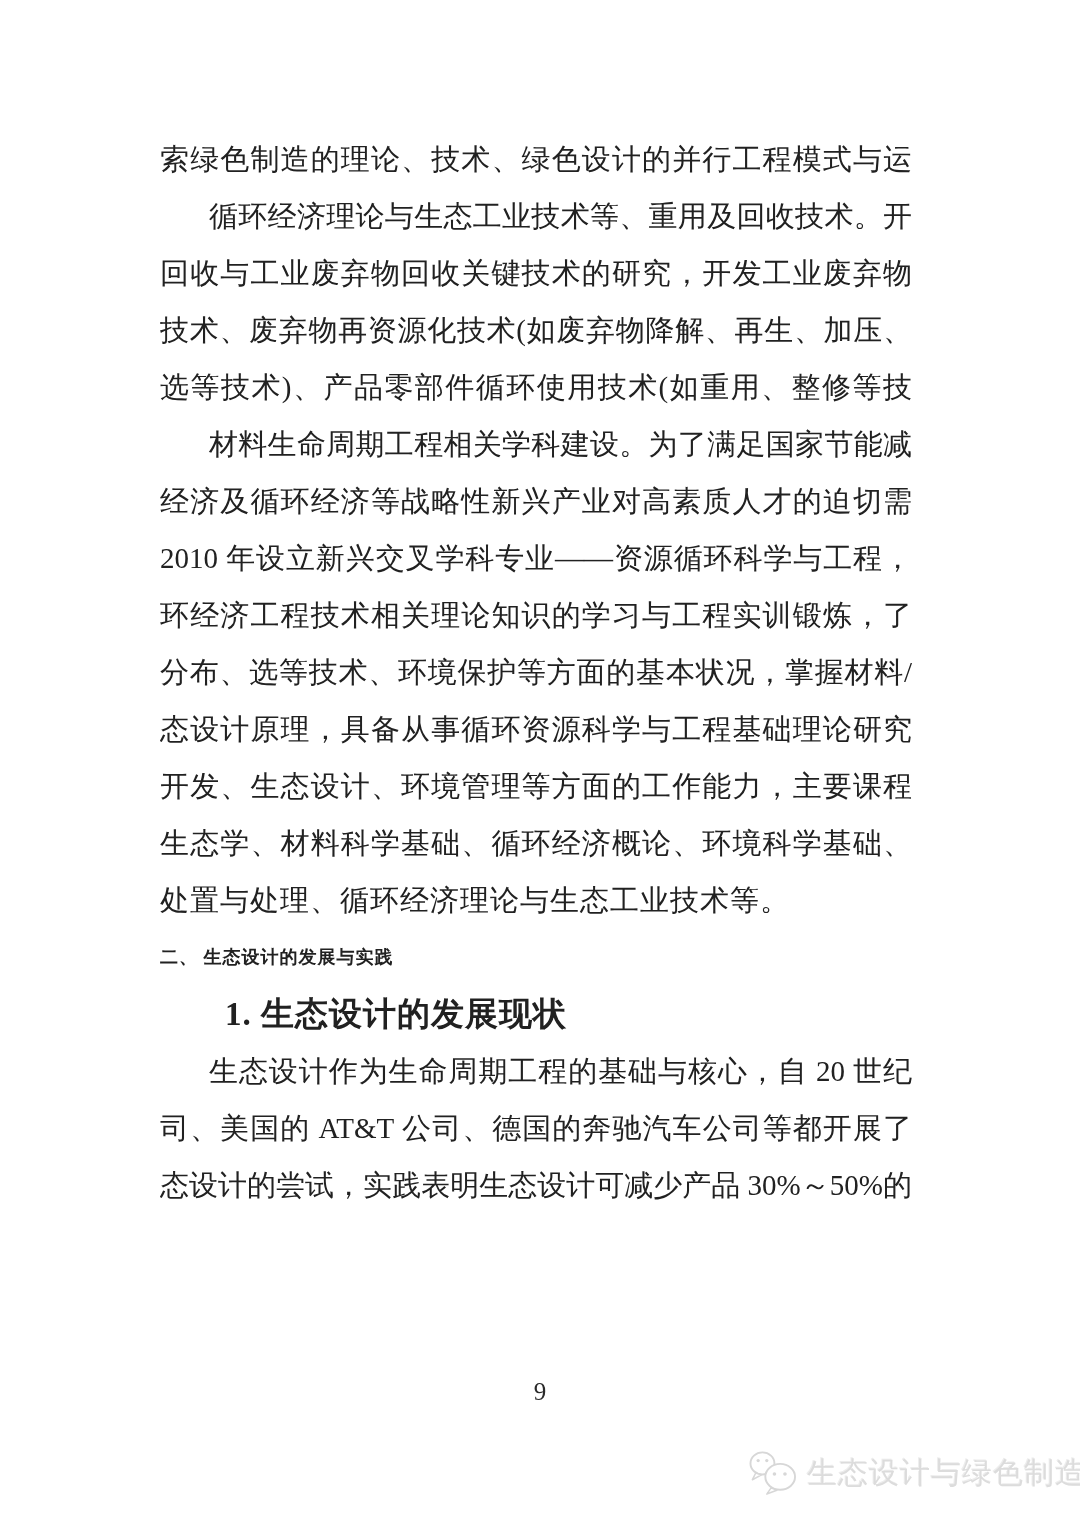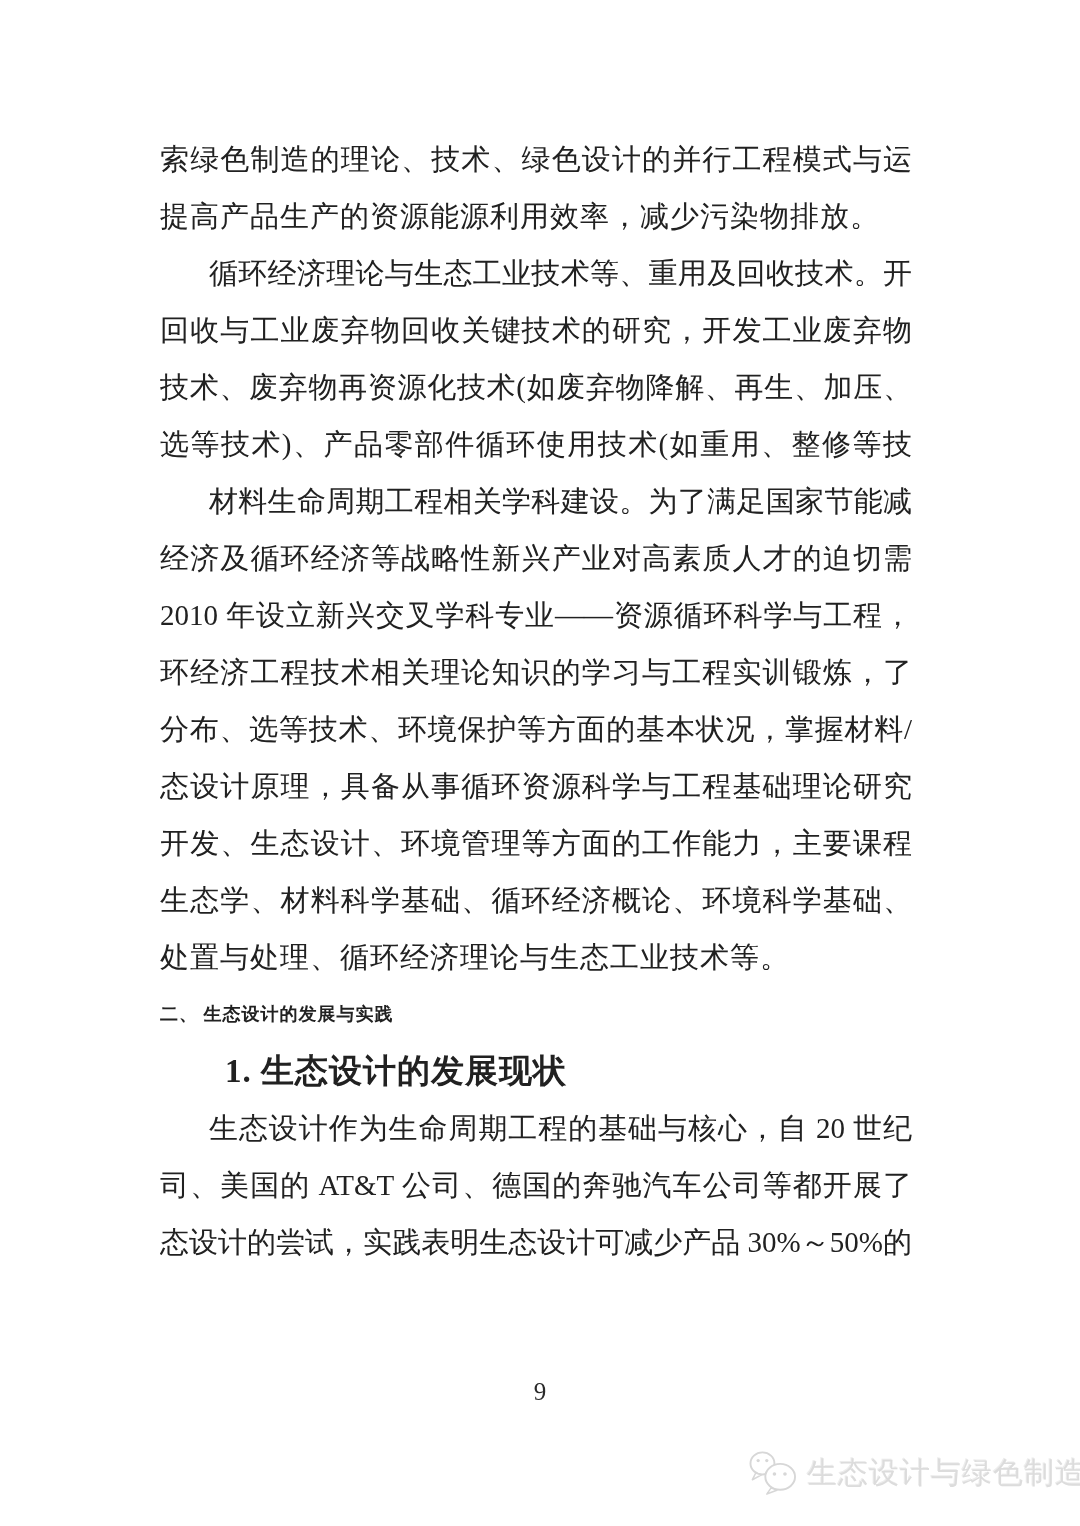--- a/index.html
+++ b/index.html
@@ -80,21 +80,20 @@
   }
   .wechat-icon { display: block; }
 </style>
 </head>
 <body>
 
 <div class="page">
 
   <div class="text-flow">
       <div class="row just">索绿色制造的理论、技术、绿色设计的并行工程模式与运作管理模式，</div>
-      <div class="row end">提高产品生产的资源能源利用效率，减少污染物排放。</div>
       <div class="row just indent">循环经济理论与生态工业技术等、重用及回收技术。开展废旧产品</div>
       <div class="row just">回收与工业废弃物回收关键技术的研究，开发工业废弃物的高效利用</div>
       <div class="row just">技术、废弃物再资源化技术(如废弃物降解、再生、加压、碎裂、浮</div>
       <div class="row just">选等技术)、产品零部件循环使用技术(如重用、整修等技术)和循环</div>
       <div class="row just indent">材料生命周期工程相关学科建设。为了满足国家节能减排、低碳</div>
       <div class="row just">经济及循环经济等战略性新兴产业对高素质人才的迫切需求。我国在</div>
       <div class="row just">2010 年设立新兴交叉学科专业——资源循环科学与工程，通过对循</div>
       <div class="row just">环经济工程技术相关理论知识的学习与工程实训锻炼，了解我国资源</div>
       <div class="row just">分布、选等技术、环境保护等方面的基本状况，掌握材料/产品的生</div>
       <div class="row just">态设计原理，具备从事循环资源科学与工程基础理论研究与工程技术</div>

